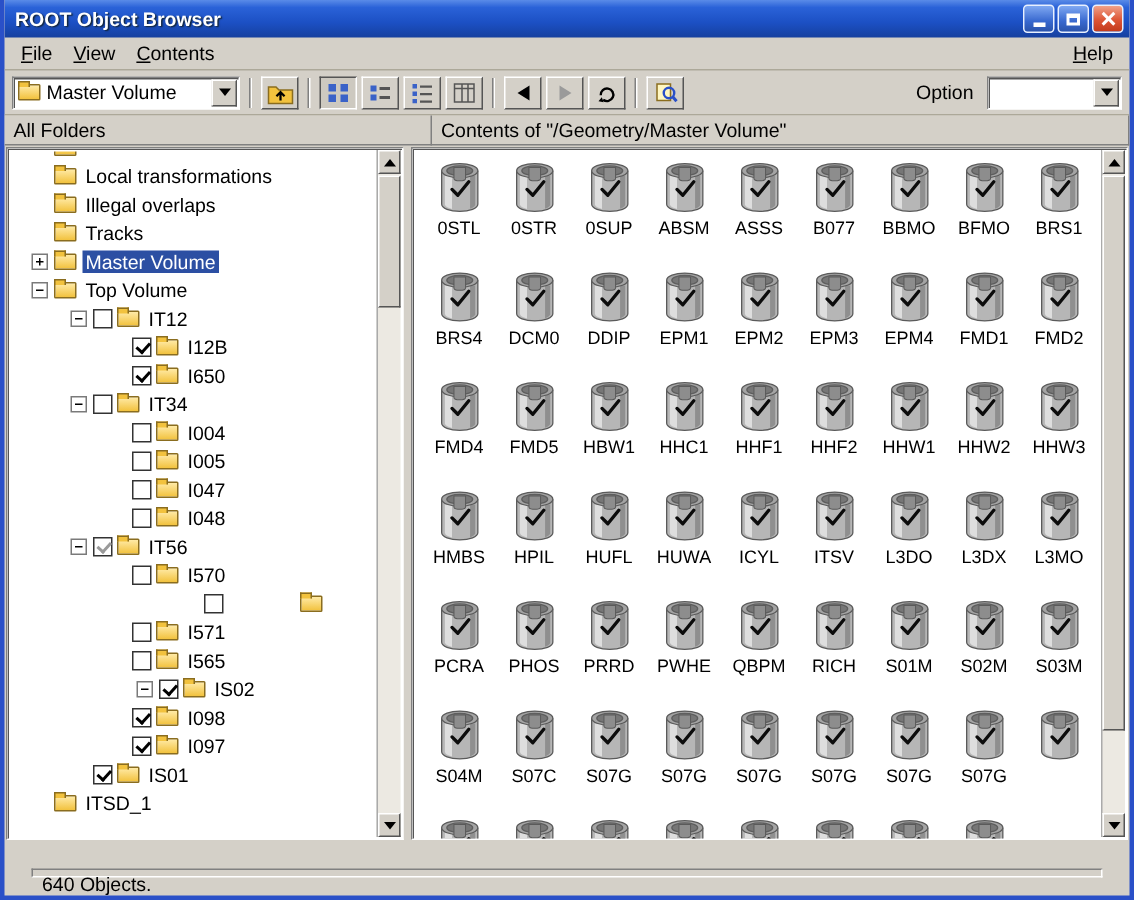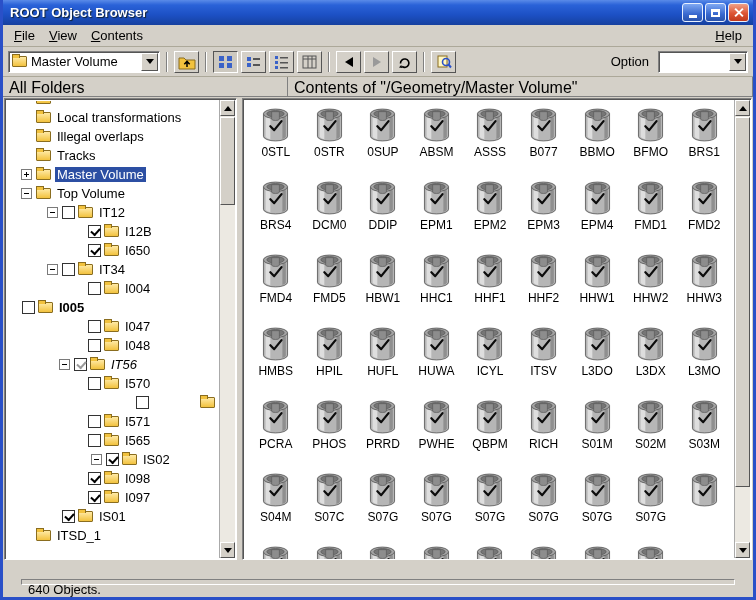--- a/index.html
+++ b/index.html
@@ -44,28 +44,28 @@
   .combo .val { flex:1; font-size:13px; padding-left:4px; white-space:nowrap; overflow:hidden; }
   .drop-btn { width:17px; height:18px; margin-right:1px; display:flex; align-items:center; justify-content:center; flex:none; }
   .tri-down { width:0; height:0; border-left:4px solid transparent; border-right:4px solid transparent; border-top:5px solid #000; }
   .tri-up { width:0; height:0; border-left:4px solid transparent; border-right:4px solid transparent; border-bottom:5px solid #000; }
   .opt-label { margin-left:auto; font-size:13px; padding-right:6px; }
   .combo.opt { width:90px; }
   
   .folder { width:15px; height:11px; position:relative; background:linear-gradient(#ffeaa6,#f2c23e); border:1px solid #8a6d1f; border-radius:1px; flex:none; }
   .folder::before { content:""; position:absolute; top:-3px; left:-1px; width:6px; height:3px; background:#f2c23e; border:1px solid #8a6d1f; border-bottom:none; }
   
-  .headers { height:20px; flex:none; display:flex; font-size:16px; }
+  .headers { height:20px; flex:none; display:flex; font-size:13px; }
   .hdr { padding:2px 6px; border-right:1px solid #808080; border-bottom:1px solid #808080; background:#d4d0c8; white-space:nowrap; overflow:hidden; }
   .hdr.left { width:285px; flex:none; }
   .hdr.right { flex:1; }
   
   .main { flex:1; display:flex; min-height:0; padding:1px; gap:1px; }
   .panel { position:relative; background:#fff; overflow:hidden; }
-  .panel.left { width:233px; flex:none; }
+  .panel.left { width:265px; flex:none; }
   .panel.right { flex:1; }
   .splitter { width:3px; background:#d4d0c8; flex:none; }
   
   .scrollbar { position:absolute; top:1px; right:1px; bottom:1px; width:16px; background:#ece9e2; border-left:1px solid #aaa; }
   .sb-btn { position:absolute; left:0; width:15px; height:16px; display:flex; align-items:center; justify-content:center; }
   .sb-up { top:0; } .sb-down { bottom:0; }
   .sb-thumb { position:absolute; left:0; width:15px; }
   
   .tree { position:absolute; inset:2px 18px 2px 2px; overflow:hidden; font-size:13px; }
   .tree-row { display:flex; align-items:center; height:19px; white-space:nowrap; }
@@ -264,39 +264,39 @@
             <span class="checkbox unchecked"></span>
             <span class="folder"></span>
             <span class="tree-label">IT34</span>
           </div>
           <div class="tree-row" style="padding-left: 66px;">
             <span class="tree-spacer"></span>
             <span class="checkbox unchecked"></span>
             <span class="folder"></span>
             <span class="tree-label">I004</span>
           </div>
-          <div class="tree-row" style=" font-weight: bold;">
+          <div class="tree-row" style="padding-left: 66px;">
             <span class="tree-spacer"></span>
             <span class="checkbox unchecked"></span>
             <span class="folder"></span>
             <span class="tree-label">I005</span>
           </div>
           <div class="tree-row" style="padding-left: 66px;">
             <span class="tree-spacer"></span>
             <span class="checkbox unchecked"></span>
             <span class="folder"></span>
             <span class="tree-label">I047</span>
           </div>
           <div class="tree-row" style="padding-left: 66px;">
             <span class="tree-spacer"></span>
             <span class="checkbox unchecked"></span>
             <span class="folder"></span>
             <span class="tree-label">I048</span>
           </div>
-          <div class="tree-row" style="padding-left: 52px; font-style: italic;">
+          <div class="tree-row" style="padding-left: 40px;">
             <span class="expander minus"></span>
             <span class="checkbox gray"></span>
             <span class="folder"></span>
             <span class="tree-label">IT56</span>
           </div>
           <div class="tree-row" style="padding-left: 66px;">
             <span class="tree-spacer"></span>
             <span class="checkbox unchecked"></span>
             <span class="folder"></span>
             <span class="tree-label">I570</span>

